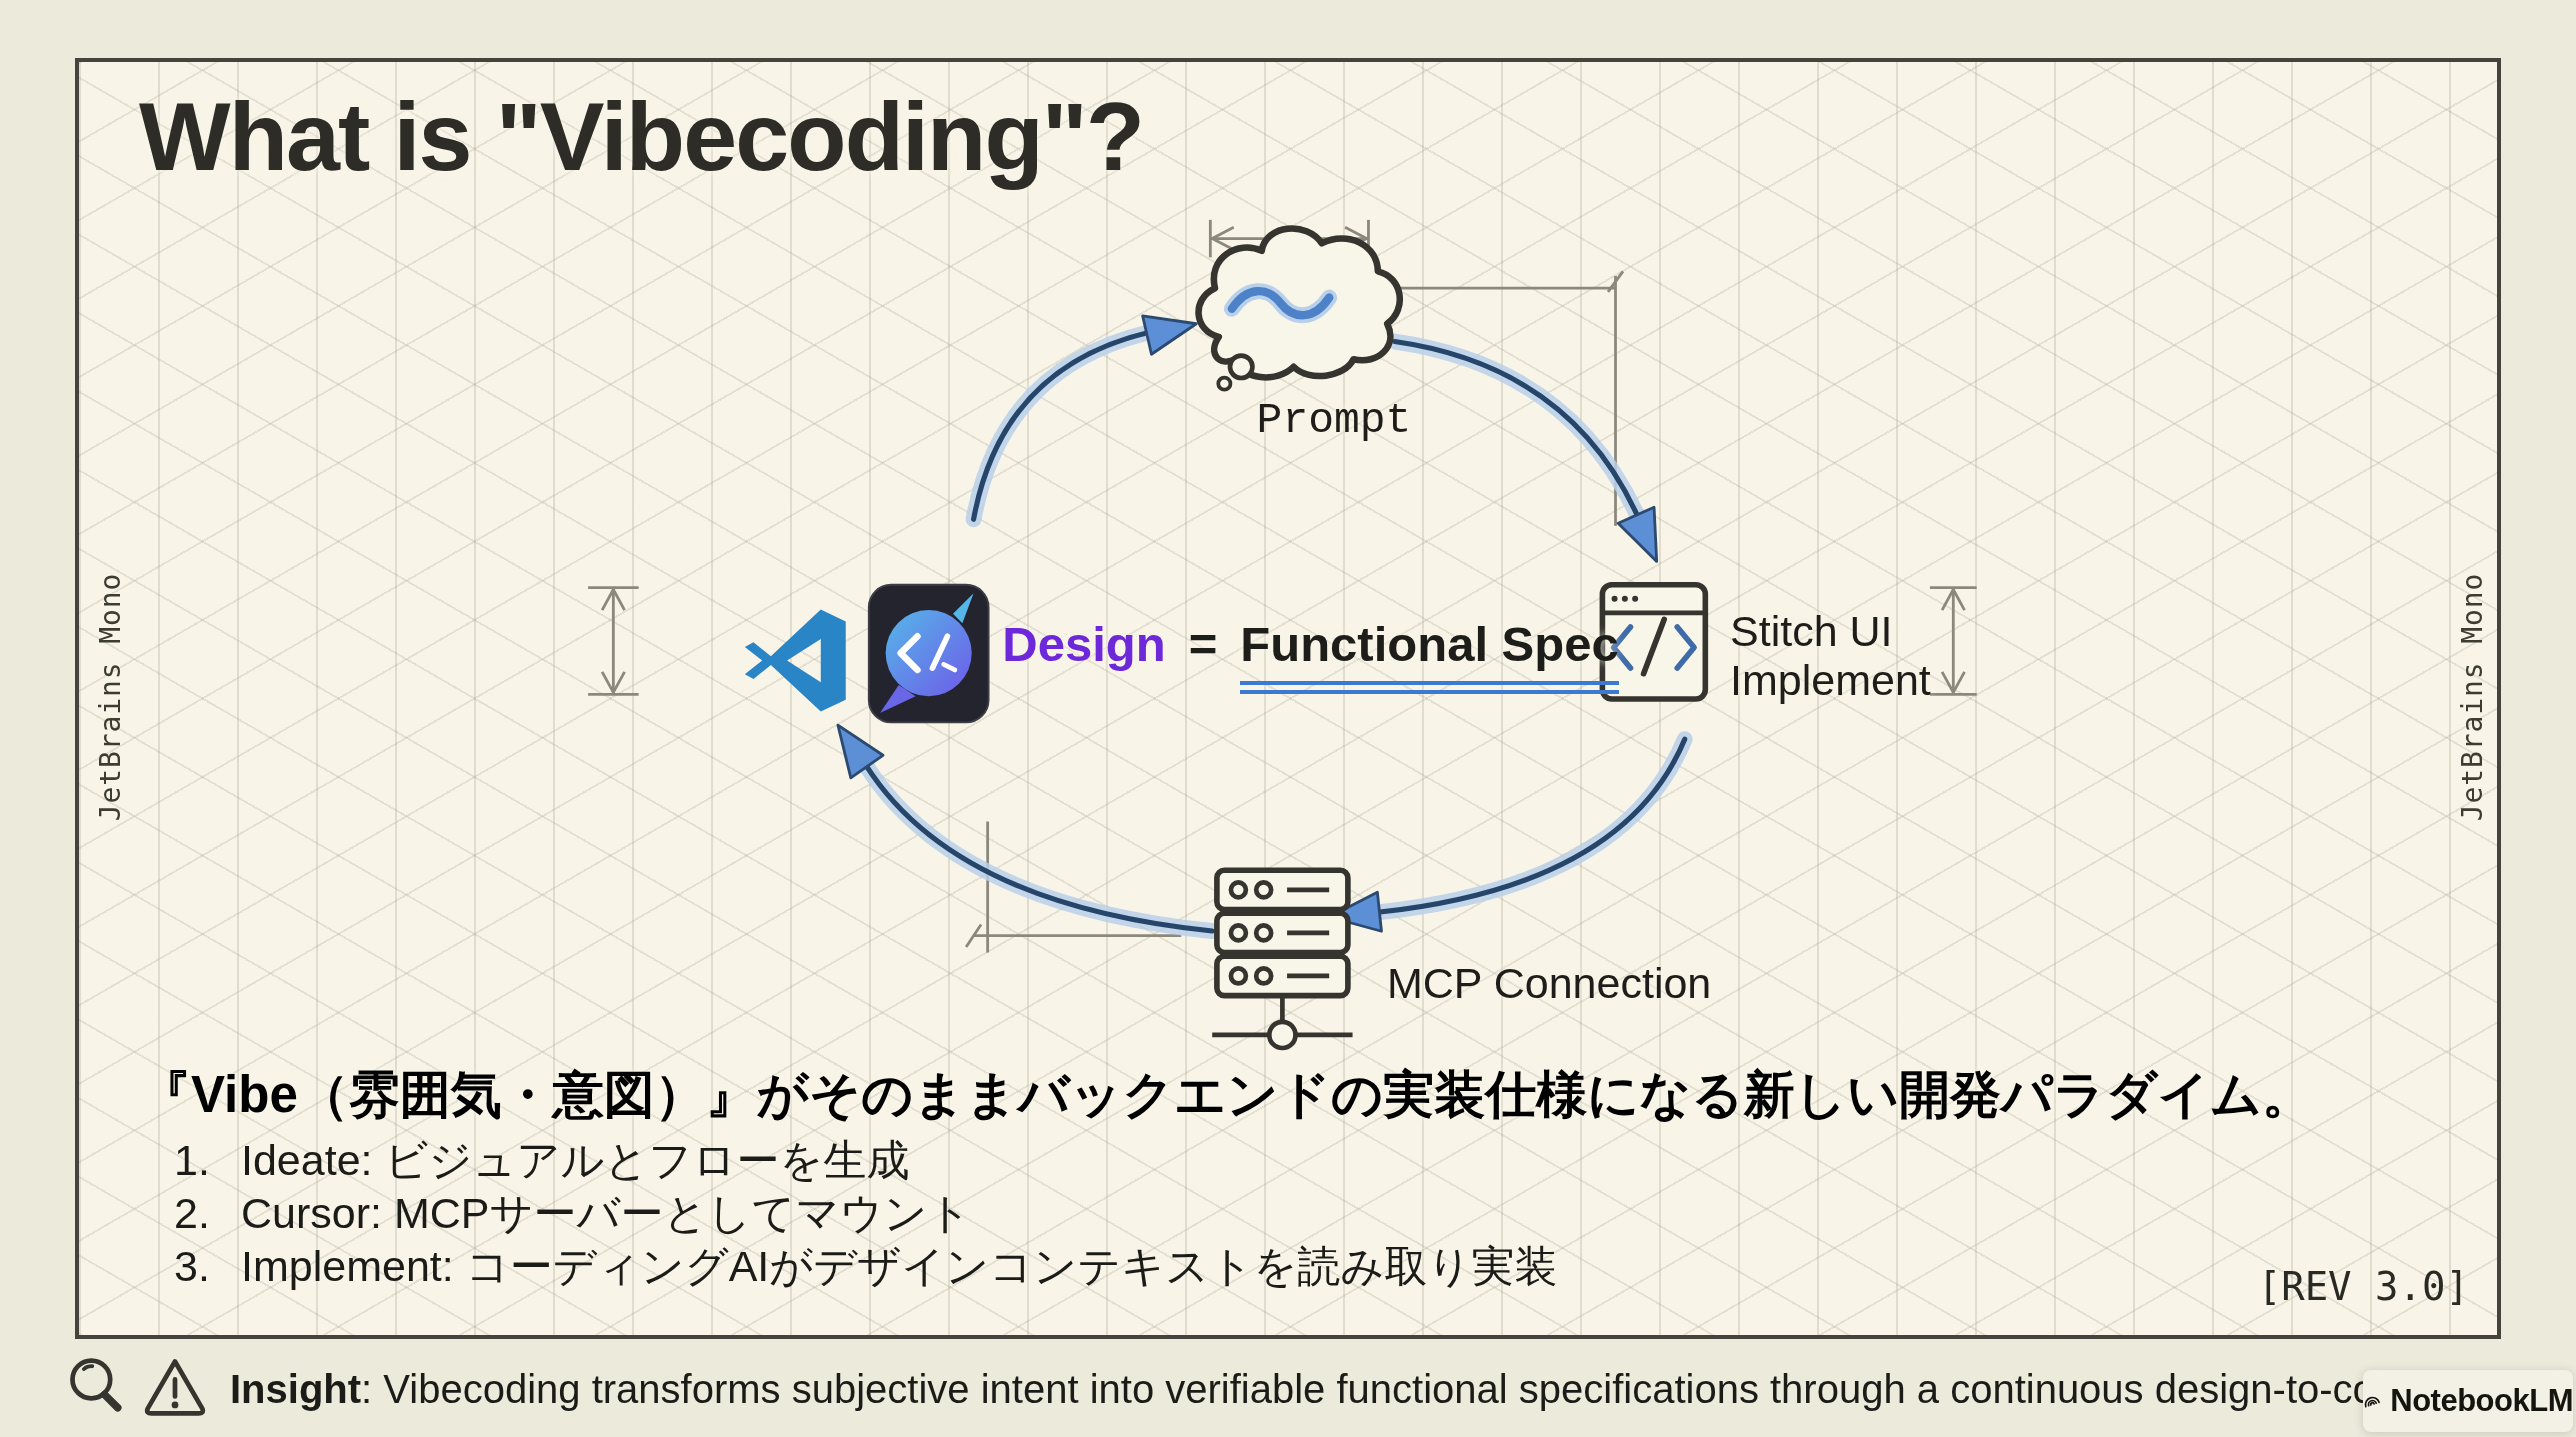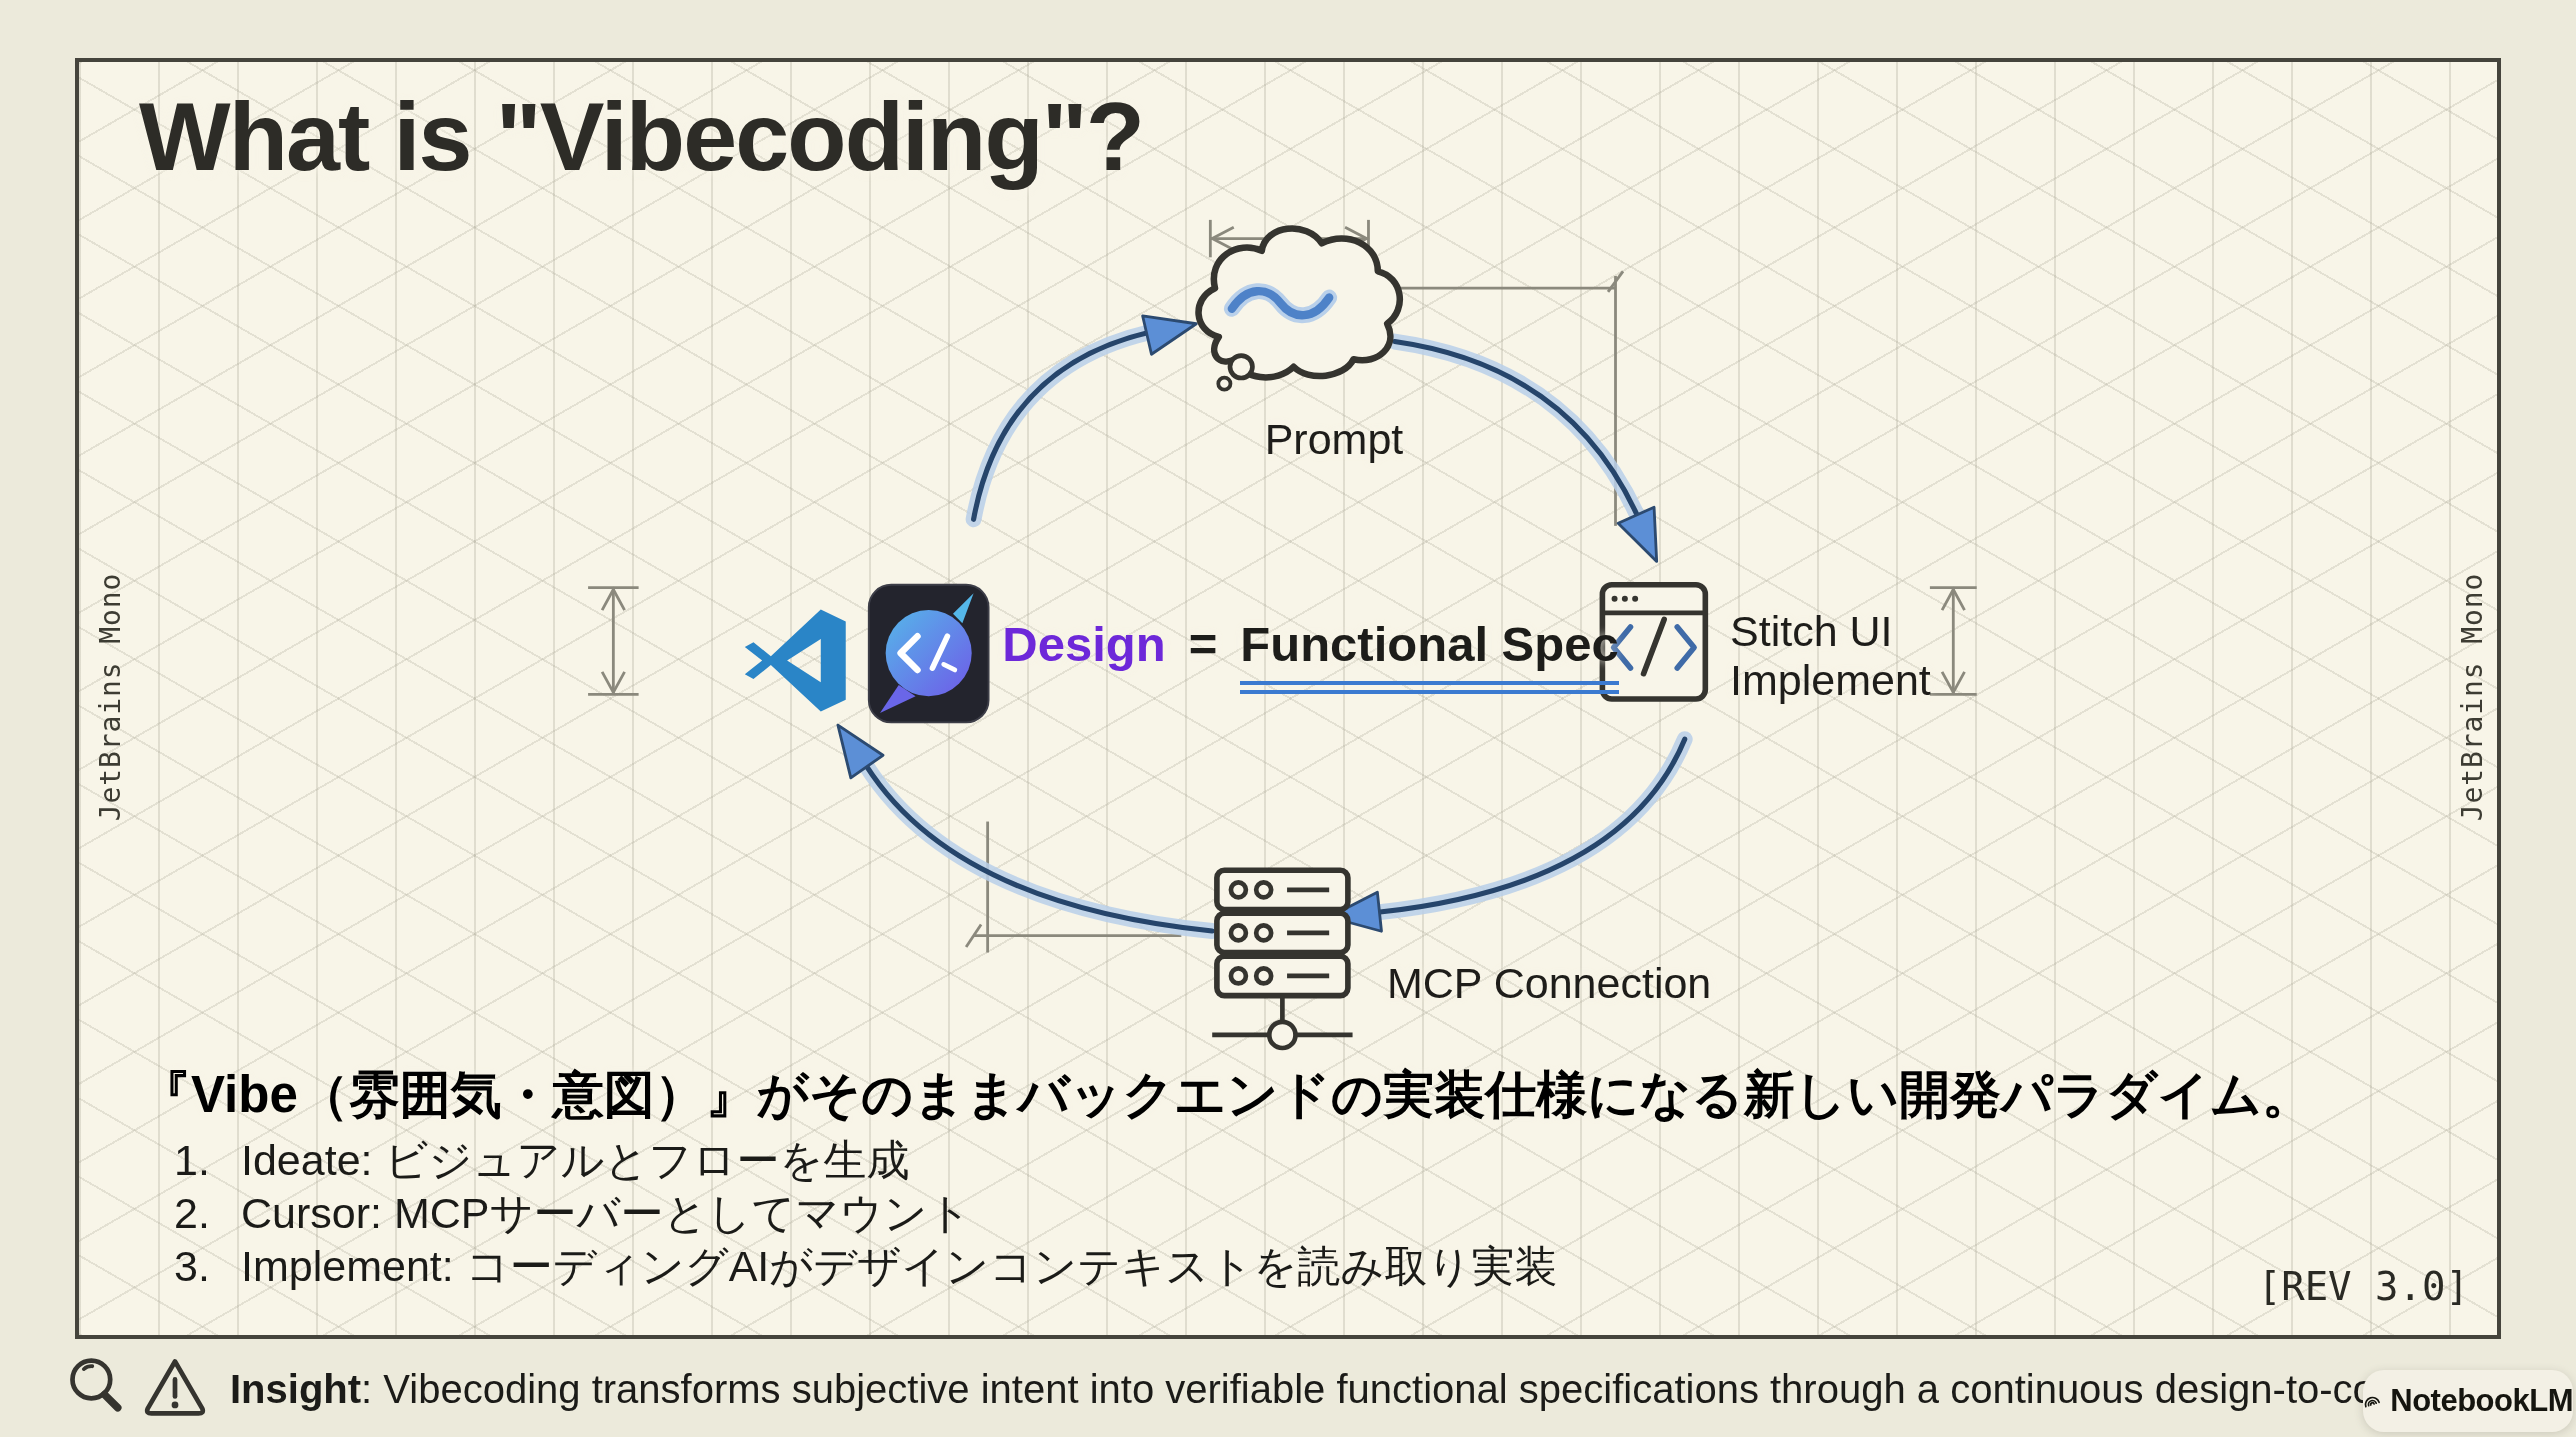--- a/index.html
+++ b/index.html
@@ -37,21 +37,21 @@
     transform:translate(-50%,-50%) rotate(-90deg);
   }
   .side-label.left{left:110px;top:697px;}
   .side-label.right{left:2472px;top:697px;}
 
   .node-label{
     position:absolute;color:#1e1d1a;font-size:43px;line-height:49px;
     text-shadow:0 0 9.4px rgba(248,245,232,.9);
   }
   .node-label.center{text-align:center;}
-  .lbl-prompt{left:1109px;top:415px;width:450px;}
+  .lbl-prompt{left:1109px;top:396px;width:450px;font-family:Liberation Mono, monospace;}
   .lbl-stitch{left:1730px;top:607px;text-align:left;}
   .lbl-mcp{left:1387px;top:959px;}
   .lbl-cursor{left:622px;top:714px;width:374px;}
 
   .center-eq{
     position:absolute;left:936px;top:616px;width:749px;text-align:center;
     font-size:49px;font-weight:700;color:#1d1d1a;white-space:nowrap;
     text-shadow:0 0 9.4px rgba(248,245,232,.9);
   }
   .center-eq .design{color:#6d28d9;}
@@ -82,21 +82,21 @@
   .footer-icon.search{left:64px;top:1354px;}
   .footer-icon.warning{left:142px;top:1354px;}
   .insight{
     position:absolute;left:230px;top:1367px;width:2265px;white-space:nowrap;
     font-size:40px;color:#1b1b18;
   }
   .insight b{font-weight:700;}
 
   .badge{
     position:absolute;left:2363px;top:1370px;width:210px;height:62px;
-    background:#f3f0e5;border-radius:21px;
+    background:#f3f0e5;border-radius:8px;
     box-shadow:0 1.9px 9.4px rgba(60,58,45,.18);
     display:flex;align-items:center;justify-content:center;gap:8.4px;
   }
   .badge .badge-text{font-size:31px;font-weight:700;color:#15150f;letter-spacing:-0.5px;}
 </style>
 </head>
 <body>
 
 <div class="stage">
 

